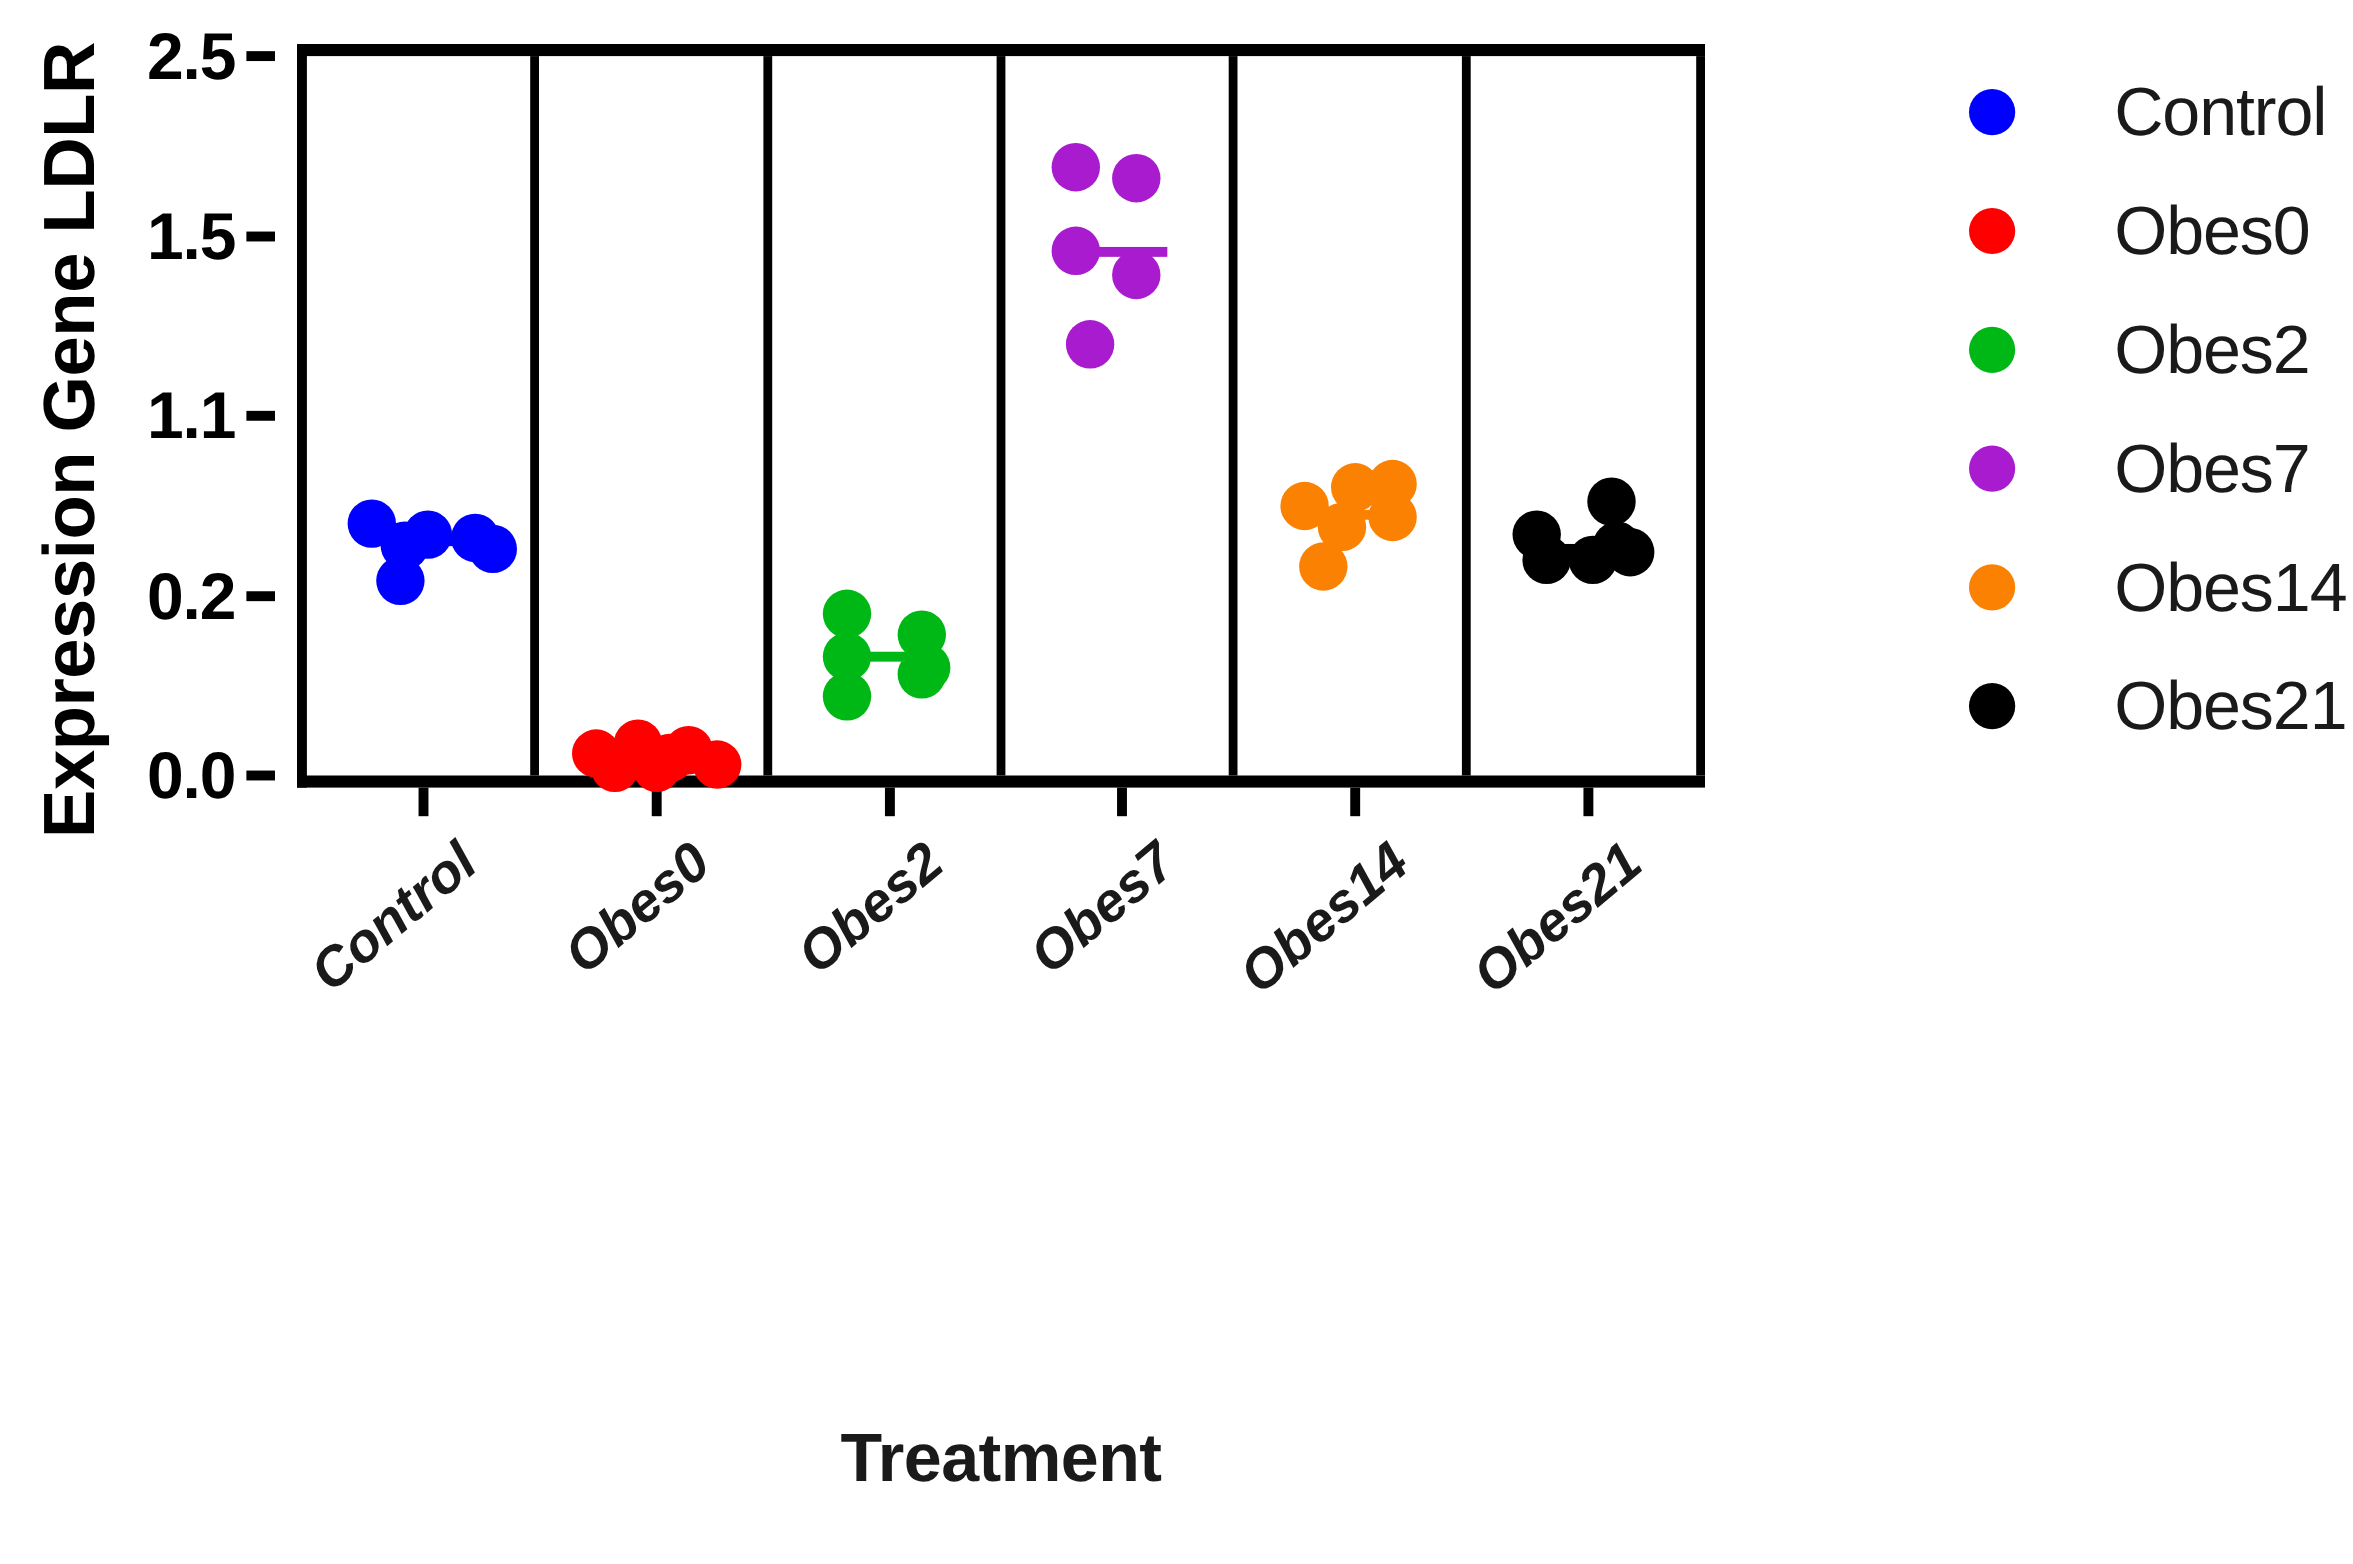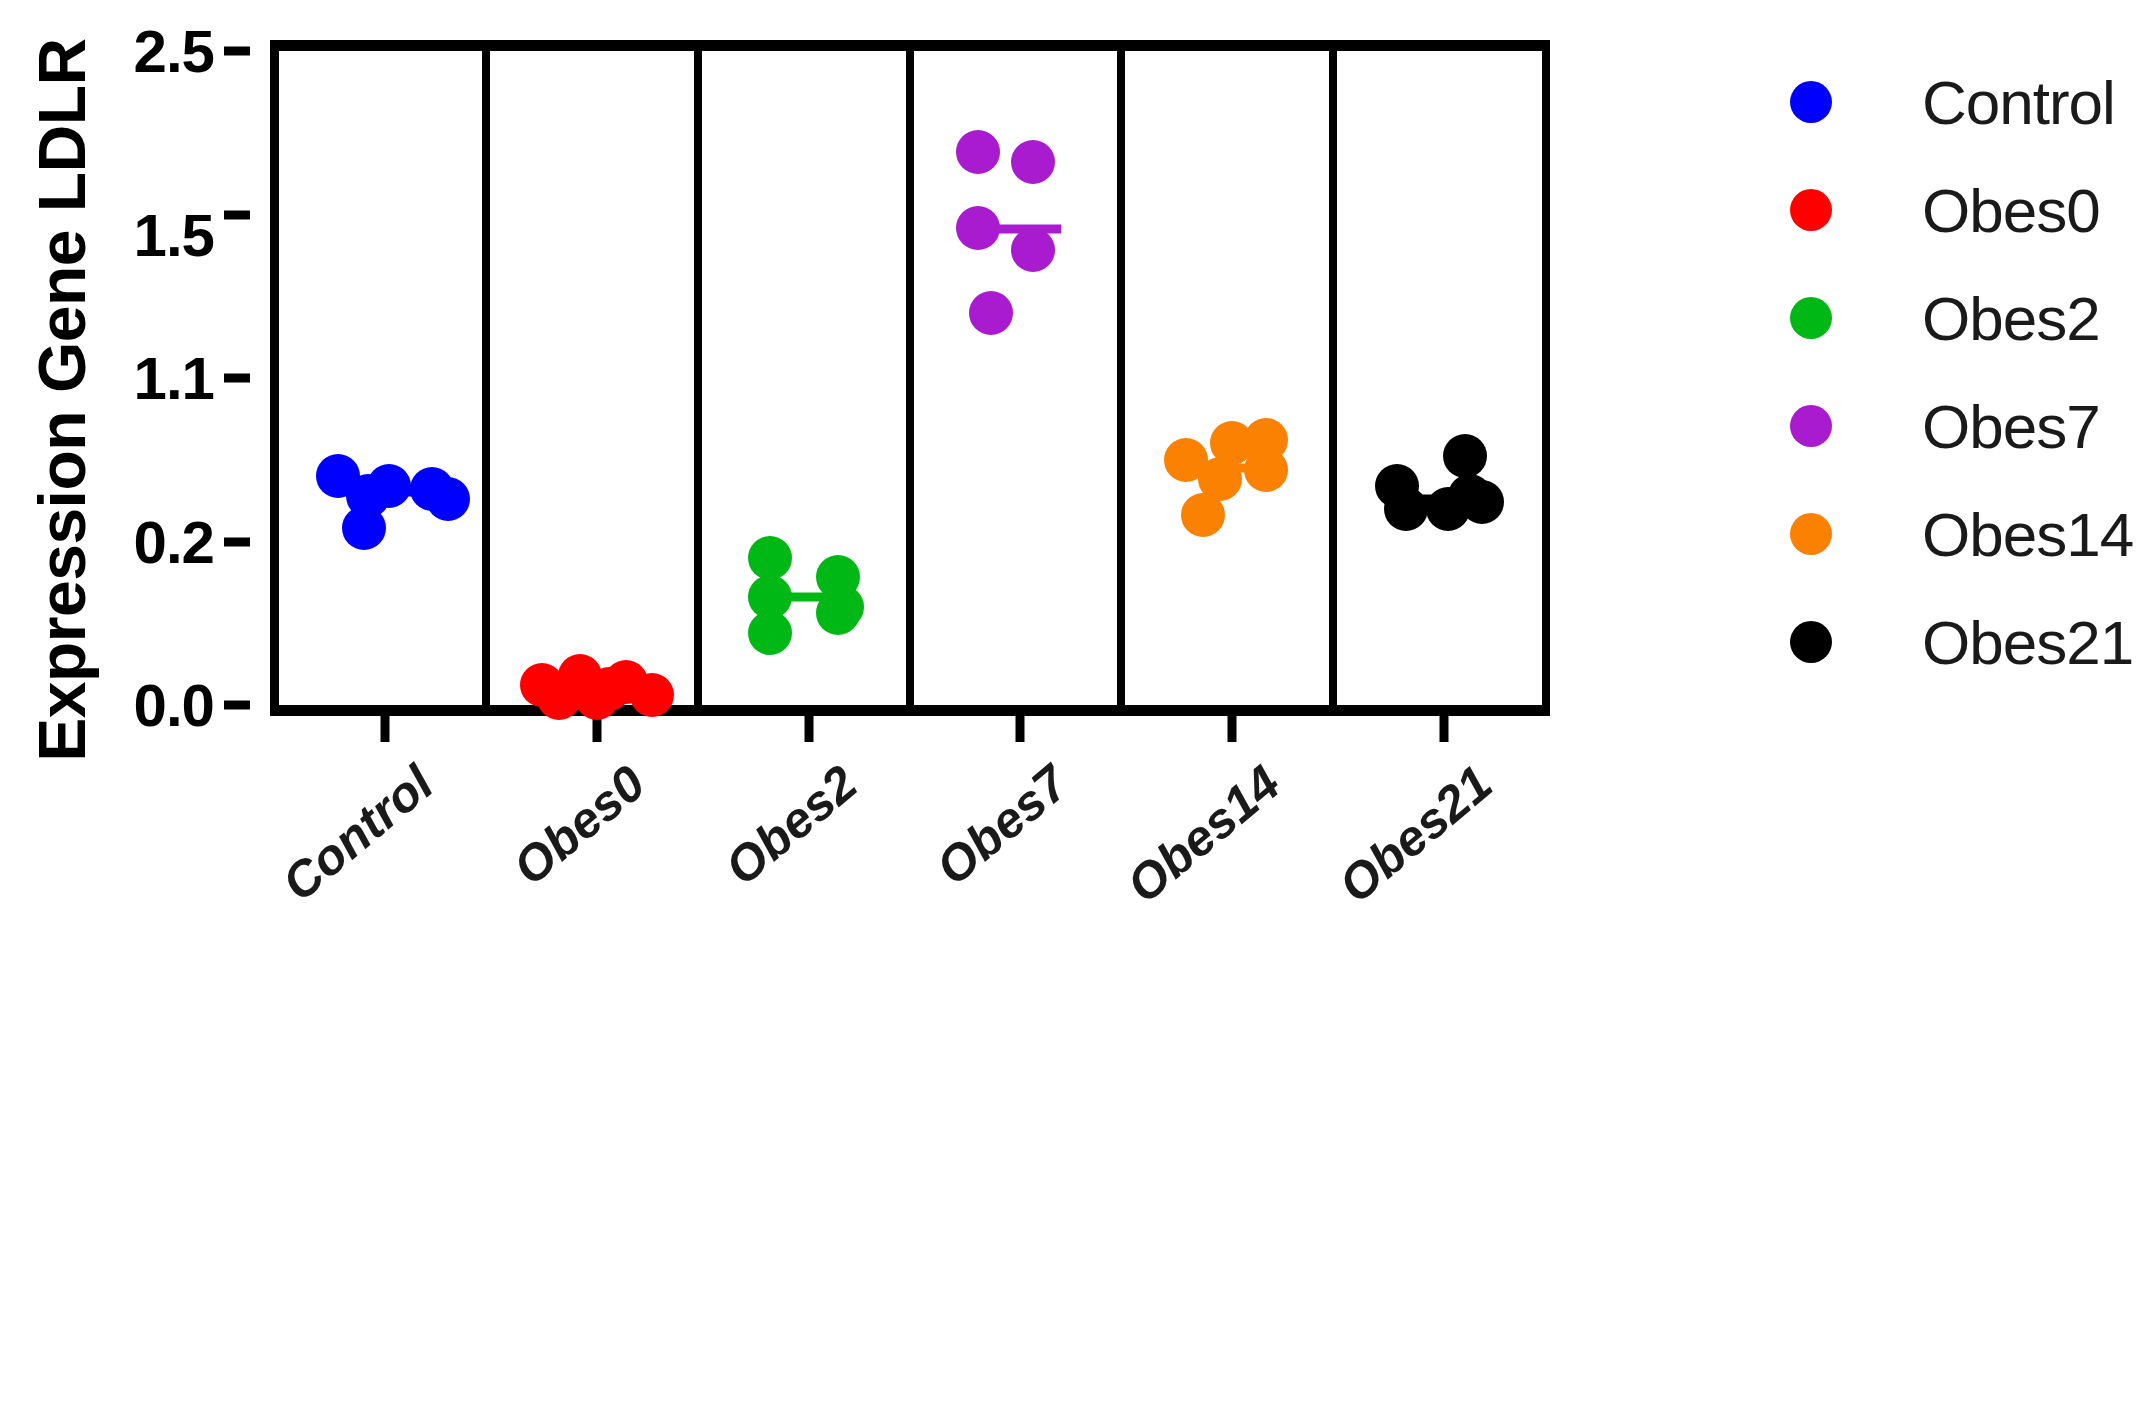--- a/index.html
+++ b/index.html
@@ -180,21 +180,21 @@
 </head>
 <body>
 
 <div id="figure">
 
   <div class="y-axis-title">Expression Gene LDLR</div>
 
   <div class="y-ticklabels" id="y-ticklabels">
       <div class="y-ticklabel" style="top: 51px; right: 46px;">2.5</div>
       <div class="y-tickmark" style="top: 51px; right: 10px;"></div>
-      <div class="y-ticklabel" style="top: 214.5px; right: 46px; margin-top: 20px;">1.5</div>
+      <div class="y-ticklabel" style="top: 214.5px; right: 46px;">1.5</div>
       <div class="y-tickmark" style="top: 214.5px; right: 10px;"></div>
       <div class="y-ticklabel" style="top: 378px; right: 46px;">1.1</div>
       <div class="y-tickmark" style="top: 378px; right: 10px;"></div>
       <div class="y-ticklabel" style="top: 541.5px; right: 46px;">0.2</div>
       <div class="y-tickmark" style="top: 541.5px; right: 10px;"></div>
       <div class="y-ticklabel" style="top: 705px; right: 46px;">0.0</div>
       <div class="y-tickmark" style="top: 705px; right: 10px;"></div>
     </div>
 
   <div id="plot-frame">
@@ -217,20 +217,21 @@
 
   <div id="x-ticklabels">
       <div class="x-ticklabel" style="left: 136.917px; transform: translateX(-100%) rotate(-40deg); transform-origin: right top;">Control</div>
       <div class="x-ticklabel" style="left: 348.75px; transform: translateX(-100%) rotate(-40deg); transform-origin: right top;">Obes0</div>
       <div class="x-ticklabel" style="left: 560.583px; transform: translateX(-100%) rotate(-40deg); transform-origin: right top;">Obes2</div>
       <div class="x-ticklabel" style="left: 772.417px; transform: translateX(-100%) rotate(-40deg); transform-origin: right top;">Obes7</div>
       <div class="x-ticklabel" style="left: 984.25px; transform: translateX(-100%) rotate(-40deg); transform-origin: right top;">Obes14</div>
       <div class="x-ticklabel" style="left: 1196.08px; transform: translateX(-100%) rotate(-40deg); transform-origin: right top;">Obes21</div>
     </div>
 
+  <div id="x-axis-title">Treatment</div>
 
   <div id="legend">
       <div class="legend-row">
         <span class="legend-marker" style="background: rgb(0, 0, 255);"></span>
         <span class="legend-label">Control</span>
       </div>
       <div class="legend-row">
         <span class="legend-marker" style="background: rgb(254, 0, 0);"></span>
         <span class="legend-label">Obes0</span>
       </div>

